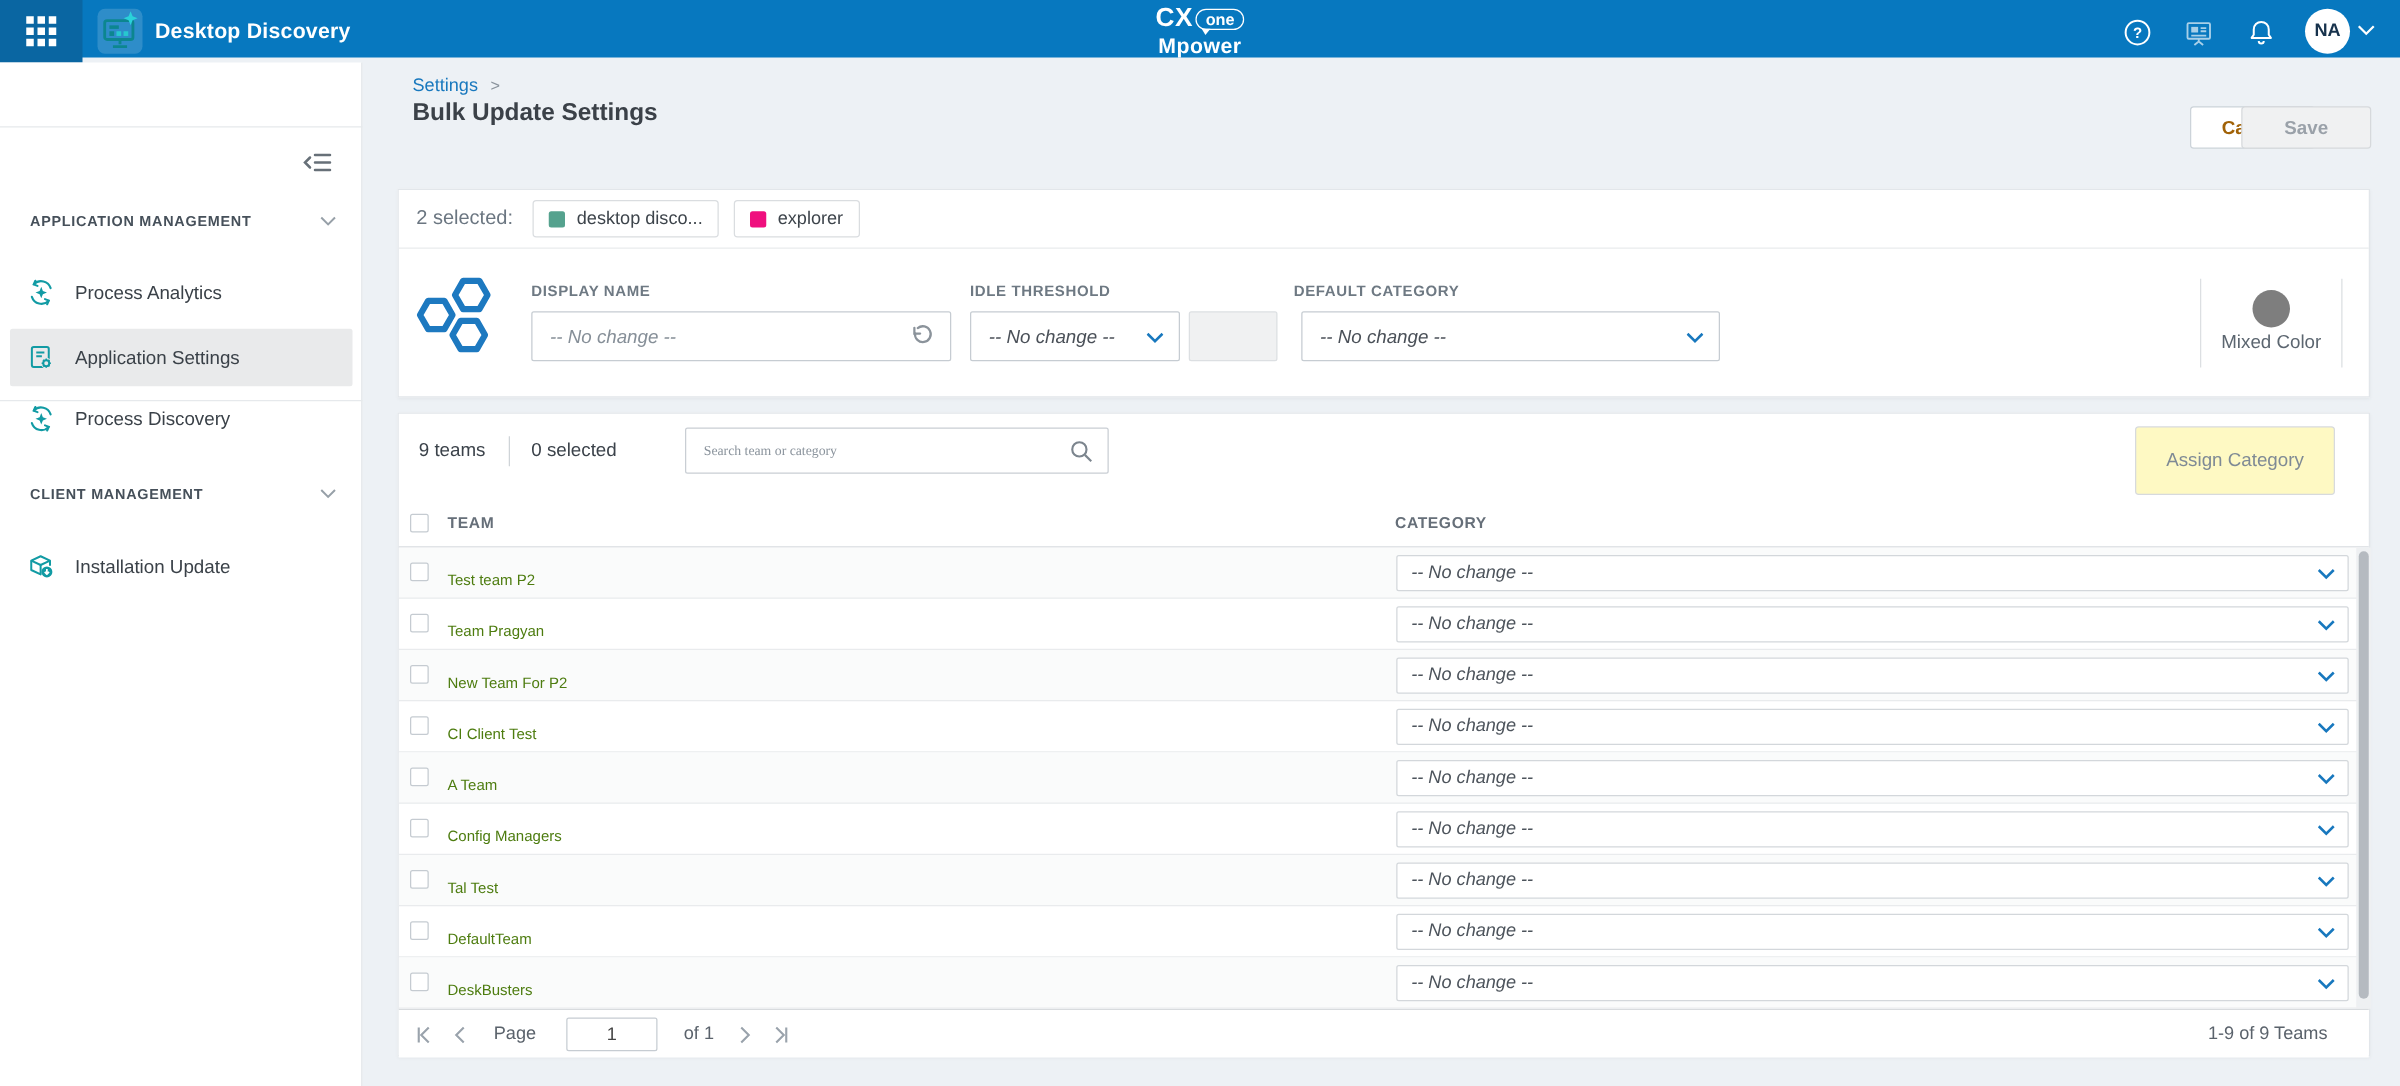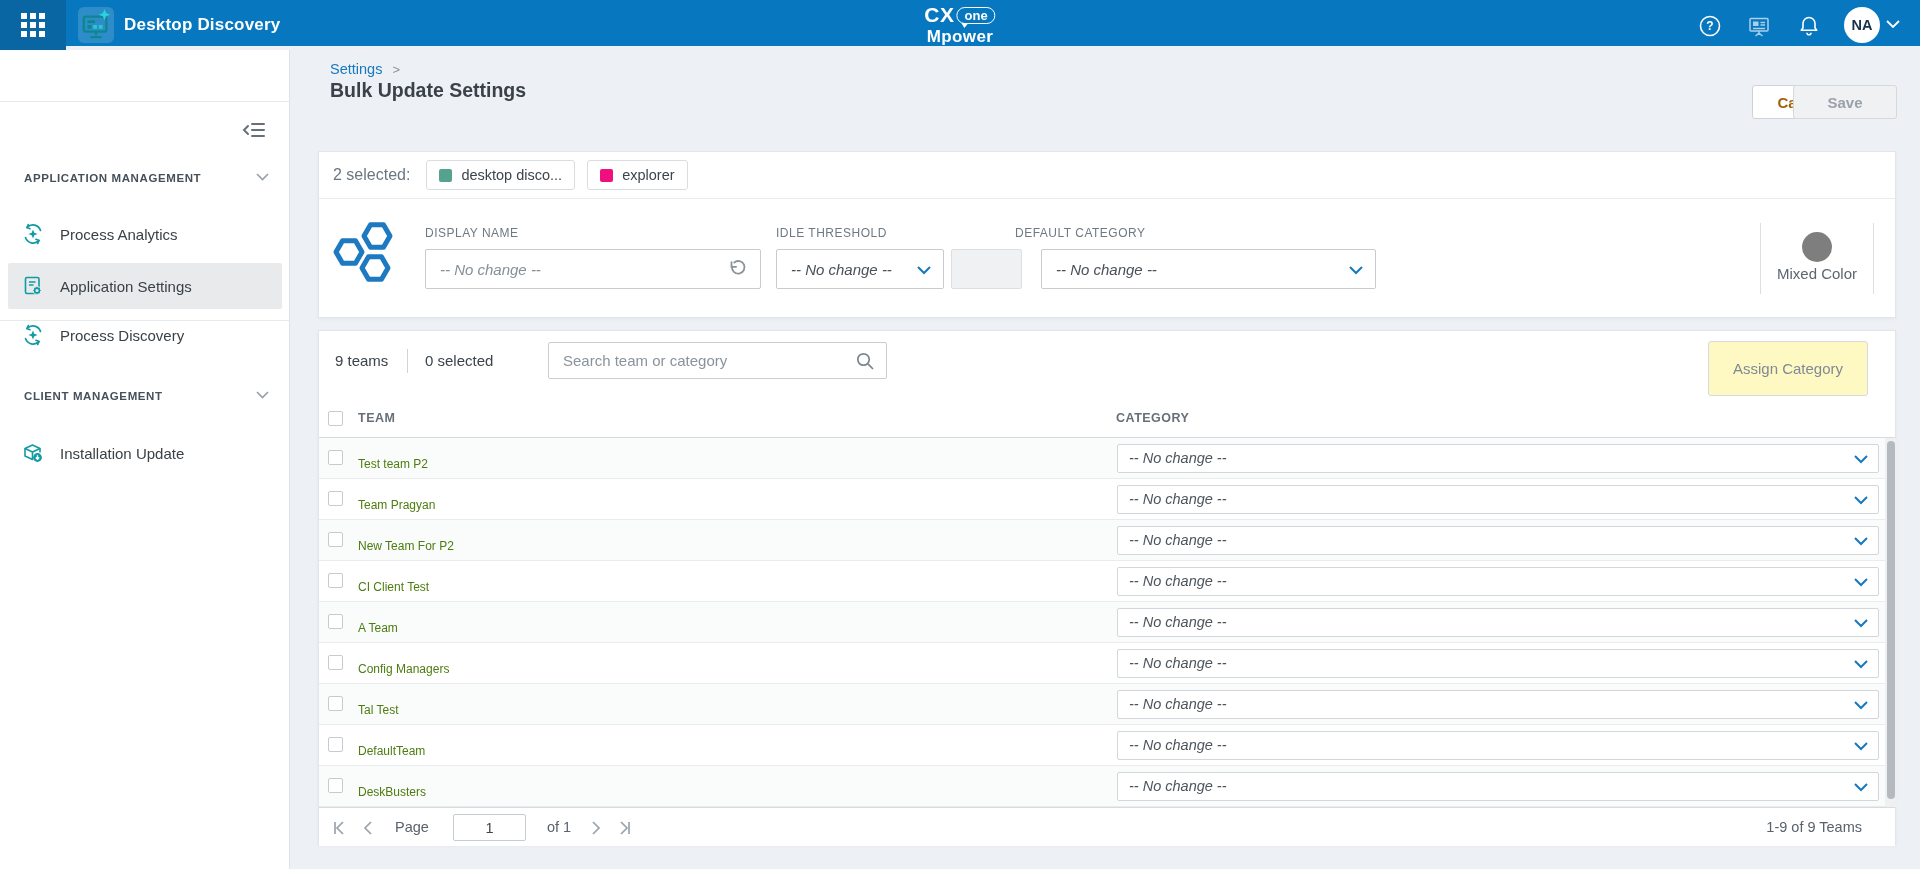--- a/index.html
+++ b/index.html
@@ -47,39 +47,39 @@
   .card{position:absolute;background:#fff;border:1px solid #e2e6ea;box-shadow:0 1px 3px rgba(0,0,0,.05)}
   
   .card-form{left:318px;top:151px;width:1578px;height:167px}
   .chips-row{position:absolute;left:0;top:0;width:100%;height:47px;border-bottom:1px solid #e9ebed;display:flex;align-items:center;padding-left:14px}
   .sel-count{font-size:16px;color:#6b7681}
   .chip{height:30px;border:1px solid #dadde0;border-radius:3px;background:#fff;display:flex;align-items:center;padding:0 12px;margin-left:12px;cursor:pointer}
   .chip:first-of-type{margin-left:16px}
   .chip-sq{width:13px;height:13px;border-radius:2px;margin-right:9px;flex:none}
   .chip-label{font-size:14.5px;color:#3d444b}
   .hexes{position:absolute;left:14px;top:67px}
-  .f-label{position:absolute;font-size:12px;font-weight:normal;color:#6e7983;letter-spacing:.5px;top:74px}
+  .f-label{position:absolute;font-size:12px;font-weight:bold;color:#6e7983;letter-spacing:.5px;top:74px}
   .f-input{position:absolute;top:97px;height:40px;border:1px solid #c6ccd2;border-radius:2px;background:#fff;font-size:15px;padding:0 40px 0 14px;color:#4a5058;outline:none;font-family:"Liberation Sans",sans-serif}
   .f-input::placeholder{font-style:italic;color:#868f98}
   .reset-btn{position:absolute;top:107px;width:20px;height:20px;cursor:pointer}
   .f-select{position:absolute;top:97px;height:40px;border:1px solid #c6ccd2;border-radius:2px;background:#fff;display:flex;align-items:center;padding:0 14px;cursor:pointer}
   .f-select .sel-text{font-style:italic;font-size:15px;color:#4a5058}
   .f-select .sel-chev{position:absolute;right:12px;top:16px}
   .f-disabled{position:absolute;left:632px;top:97px;width:71px;height:40px;background:#f0f1f2;border:1px solid #dcdfe2;border-radius:2px}
   .mixed-block{position:absolute;left:1441px;top:71px;width:114px;height:71px;border-left:1px solid #dcdfe2;border-right:1px solid #dcdfe2;text-align:center;cursor:pointer}
   .mixed-circle{width:30px;height:30px;border-radius:50%;margin:9px auto 3px}
   .mixed-label{font-size:15px;color:#5c6670}
 
   
   .card-teams{left:318px;top:330px;width:1578px;height:515px}
   .t-count{position:absolute;left:16px;top:21px;font-size:15px;color:#3b424a}
   .t-vdiv{position:absolute;left:88px;top:18px;height:24px;border-left:1px solid #cfd4d8}
   .t-selcount{position:absolute;left:106px;top:21px;font-size:15px;color:#3b424a}
   .search-box{position:absolute;left:229px;top:11px;width:339px;height:37px;border:1px solid #c9ced4;border-radius:2px;background:#fff}
-  .search-input{position:absolute;left:0;top:0;width:100%;height:100%;border:none;outline:none;background:transparent;font-size:15px;color:#0f766e;padding:0 40px 0 14px;font-family:Liberation Sans, sans-serif}
+  .search-input{position:absolute;left:0;top:0;width:100%;height:100%;border:none;outline:none;background:transparent;font-size:11px;color:#0f766e;padding:0 40px 0 14px;font-family:Liberation Serif, serif}
   .search-input::placeholder{color:#8a939c}
   .search-ico{position:absolute;right:11px;top:8px;width:20px;height:20px;cursor:pointer}
   .btn-assign{position:absolute;left:1389px;top:10px;width:160px;height:55px;background:#fef9c3;border:1px solid #d7dadd;border-radius:3px;color:#7f8a95;font-size:15px;display:flex;align-items:center;justify-content:center;cursor:pointer}
   .thead{position:absolute;left:0;top:70px;width:100%;height:37px;border-bottom:1px solid #d7dbdf}
   .cb{display:block;width:15px;height:15px;border:1px solid #c5cbd1;border-radius:2px;background:#fff;cursor:pointer}
   .thead .cb{position:absolute;left:9px;top:10px}
   .th-label{position:absolute;top:10px;font-size:12.5px;font-weight:bold;color:#666f79;letter-spacing:.5px}
   .rows{position:absolute;left:0;top:107px;width:100%;height:369px;overflow:hidden}
   .trow{position:relative;width:100%;height:41px;border-bottom:1px solid #e9ebed}
   .trow:nth-child(odd){background:#fafbfb}
@@ -260,21 +260,21 @@
 
     <span class="f-label" style="left:457px">IDLE THRESHOLD</span>
     <div class="f-select" style="left:457px;width:168px">
       <span class="sel-text">-- No change --</span>
       <svg class="sel-chev" width="14" height="9" viewBox="0 0 14 9" fill="none" stroke="#1878be" stroke-width="2">
           <path d="M1 1l6 6 6-6"></path>
         </svg>
     </div>
     <div class="f-disabled"></div>
 
-    <span class="f-label" style="left:696px">DEFAULT CATEGORY</span>
+    <span class="f-label" style="left:716px">DEFAULT CATEGORY</span>
     <div class="f-select" style="left:722px;width:335px">
       <span class="sel-text">-- No change --</span>
       <svg class="sel-chev" width="14" height="9" viewBox="0 0 14 9" fill="none" stroke="#1878be" stroke-width="2">
           <path d="M1 1l6 6 6-6"></path>
         </svg>
     </div>
 
     <div class="mixed-block">
       <div class="mixed-circle" style="background: rgb(126, 126, 126);"></div>
       <div class="mixed-label">Mixed Color</div>

